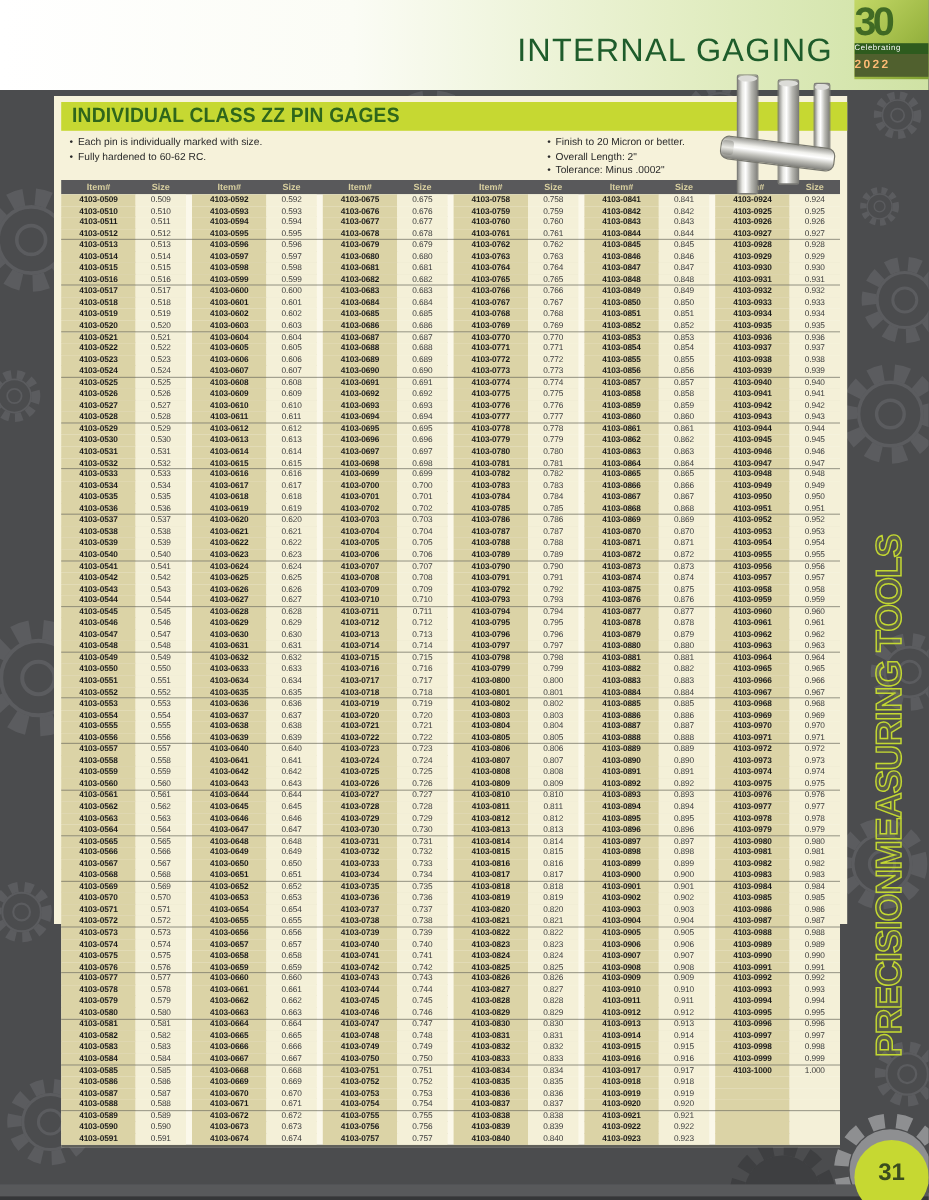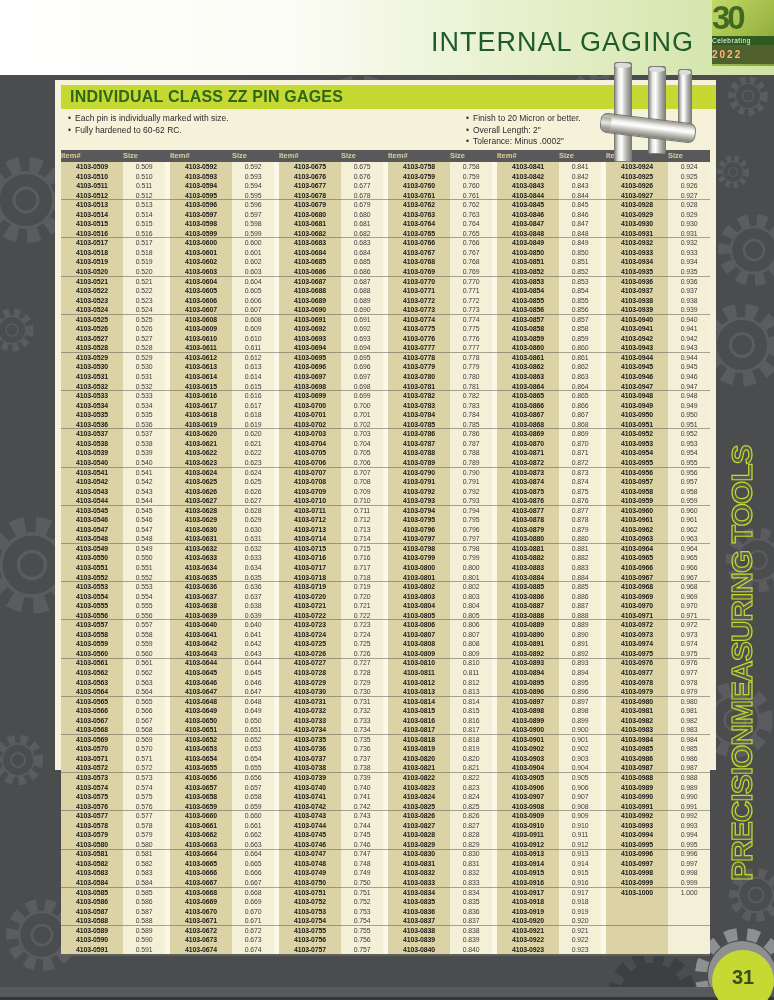--- a/index.html
+++ b/index.html
@@ -15,35 +15,35 @@
   .logo{position:absolute;right:0;top:0;width:62px;height:66px;
         background:linear-gradient(135deg,#c3d867 0%,#9db844 60%,#7fa031 100%);
         overflow:hidden;text-align:left;}
   .logo-num{font-size:33px;font-weight:bold;color:#2d5a1c;line-height:36px;opacity:.85;
             letter-spacing:-3px;}
   .logo-celebrating{background:#2e5b1e;color:#ffffff;font-size:6.5px;line-height:9px;
                     letter-spacing:.5px;}
   .logo-year{background:#50602e;color:#fdba74;font-size:10px;font-weight:bold;line-height:19px;
              letter-spacing:2px;}
   
-  .panel{position:absolute;left:55px;top:80px;width:661px;height:690px;background:#f6f2da;z-index:1;}
+  .panel{position:absolute;left:45px;top:80px;width:661px;height:690px;background:#f6f2da;z-index:1;}
   .section-bar{position:absolute;left:6px;right:0;top:5px;height:24px;background:#c6d832;}
   .section-title{display:block;padding-left:9px;font-size:16px;font-weight:bold;color:#2f661b;
                  line-height:24px;letter-spacing:.2px;transform:scaleY(1.08);transform-origin:left center;
                  white-space:nowrap;}
   .bullets{position:absolute;left:13px;right:14px;top:33px;height:38px;display:flex;}
   .blist{list-style:none;margin:0;padding:0;font-size:8.5px;color:#2a2a2a;line-height:11.5px;}
   .b-left{width:398px;}
   .b-right{flex:1;}
   .blist li .dot{margin-right:4px;}
   
   .gage-table{position:absolute;left:6px;right:6px;top:70px;z-index:1;}
   .thead{display:flex;justify-content:space-between;background:#59595b;height:12px;}
   .hgroup{display:flex;width:104px;}
-  .hitem,.hsize{font-size:7.5px;font-weight:bold;color:#d9d0a0;line-height:12px;}
+  .hitem,.hsize{font-size:7.5px;font-weight:bold;color:#d9d0a0;line-height:12px;text-align:center;}
   .hitem{width:62px;}
   .hsize{width:42px;}
   .tbody{display:flex;justify-content:space-between;background:#fbf8ea;
          border-bottom:2px solid #60605a;}
   .colgroup{width:104px;}
   .trow{display:flex;height:9.55px;box-shadow:inset 0 -0.8px 0 rgba(140,130,90,.28);}
   .ci,.cs{font-size:6.9px;line-height:9.6px;text-align:center;letter-spacing:-0.1px;
           white-space:nowrap;overflow:hidden;}
   .ci{width:62px;background:#dbd3a6;font-weight:bold;color:#191919;}
   .cs{width:42px;background:#f4f0d8;color:#3a3a3a;}

